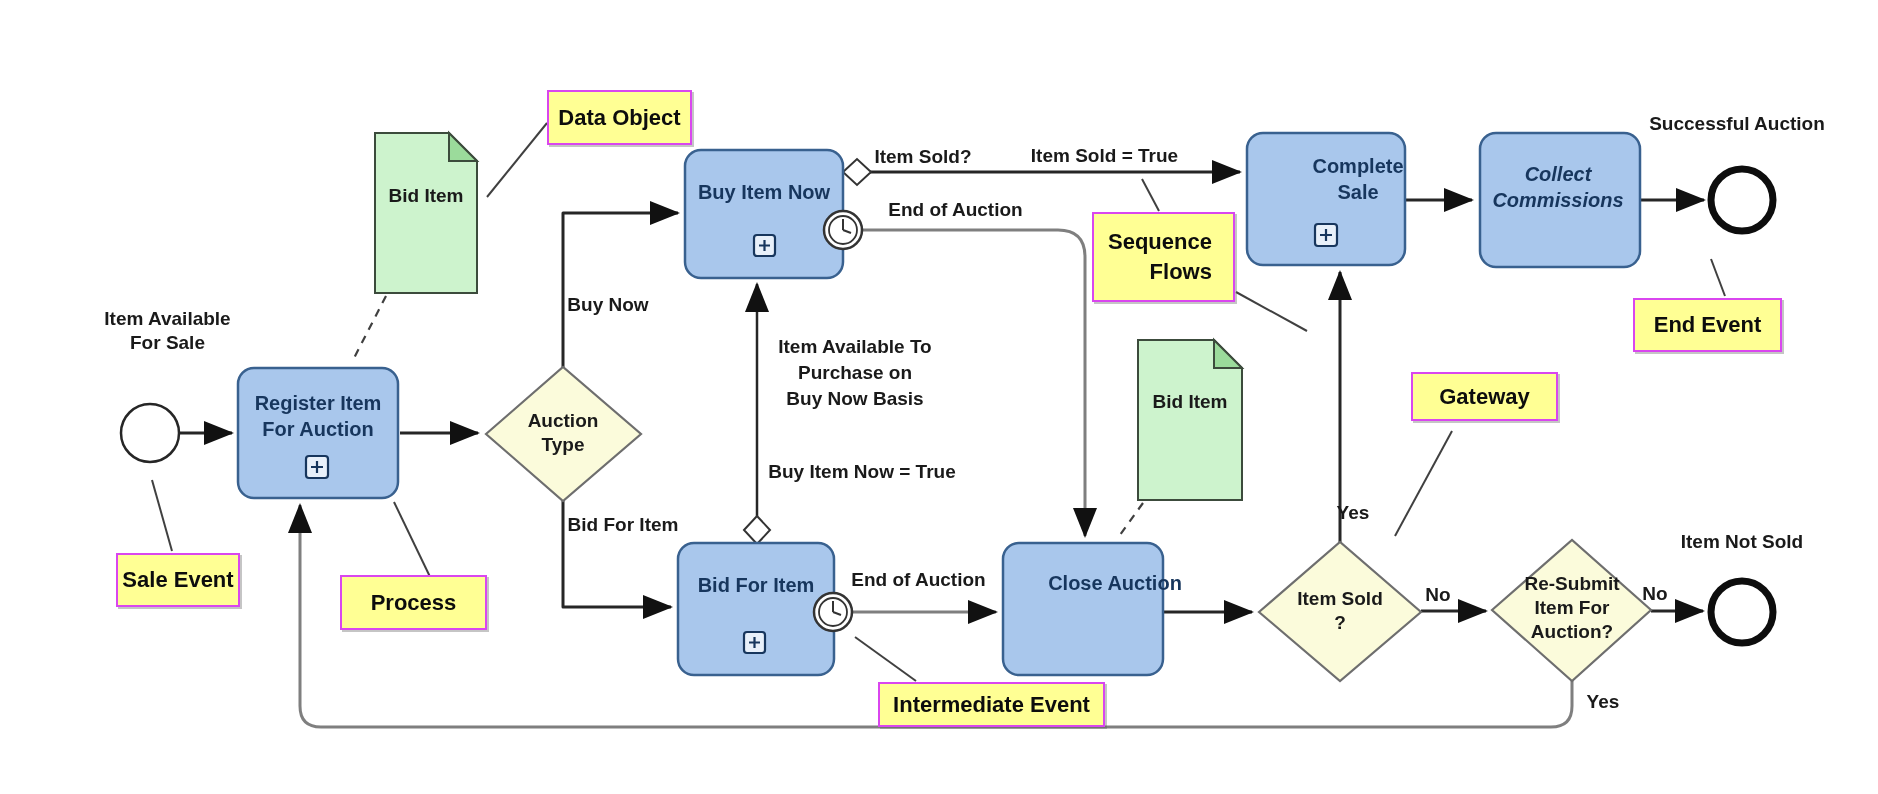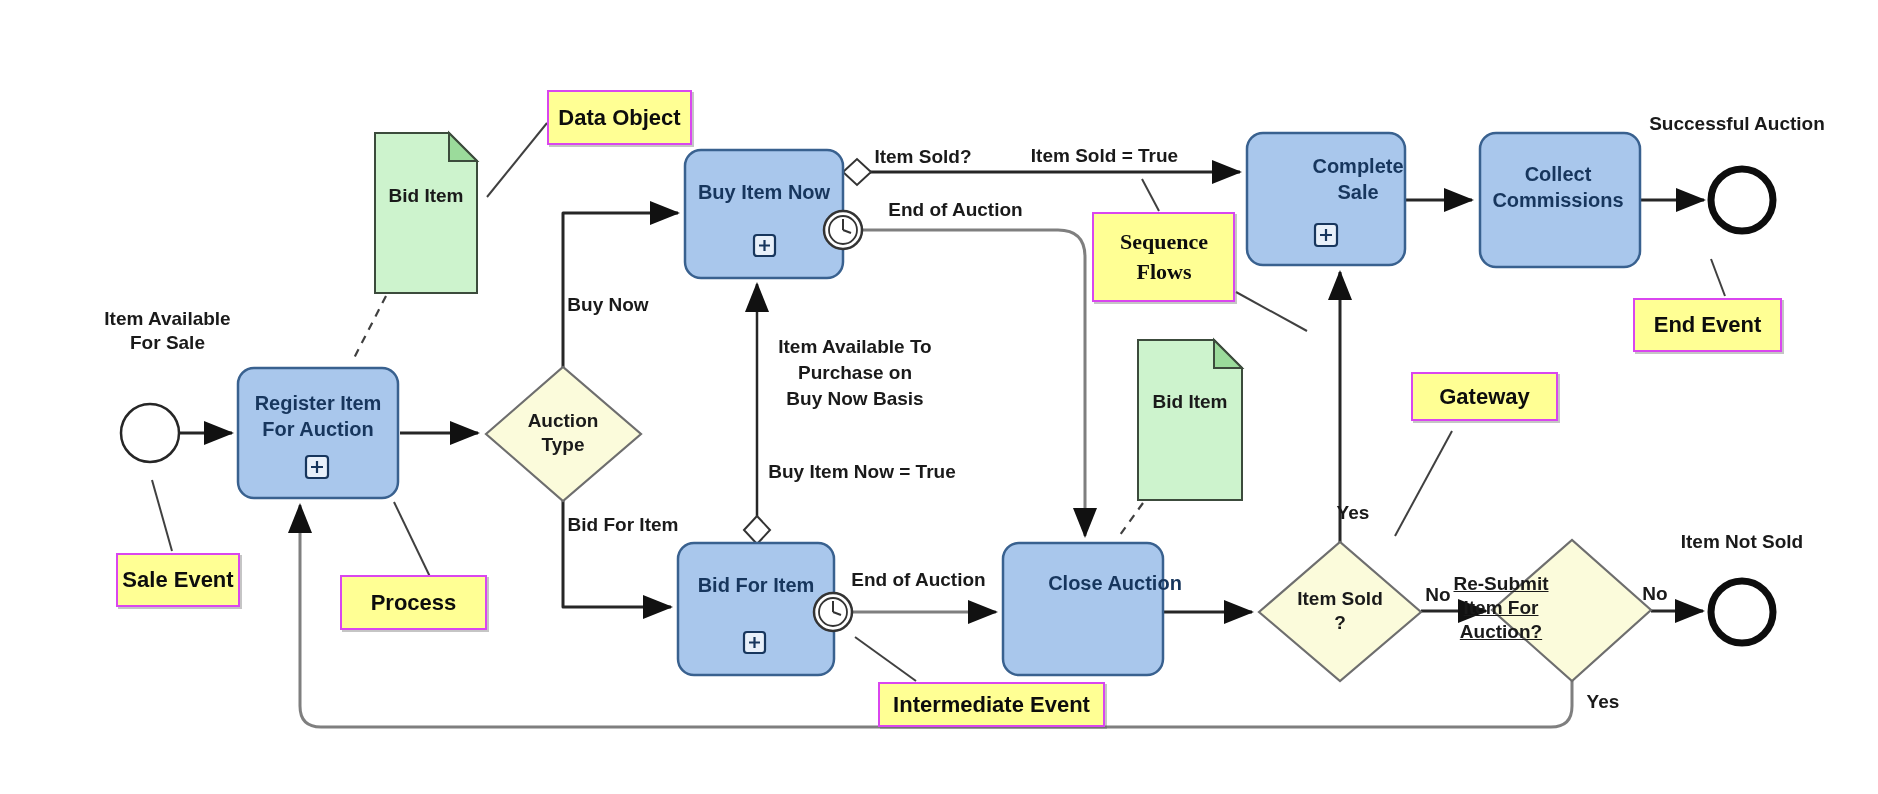--- a/index.html
+++ b/index.html
@@ -13,21 +13,21 @@
     text-align:center;white-space:pre-line;
   }
   .task-label{color:#17365d;font-size:20px;line-height:26px;}
   .doc-label{font-size:19px;}
   .note{
     position:absolute;box-sizing:border-box;background:#ffff94;border:2px solid #d946ef;
     box-shadow:2px 2px 0 rgba(90,90,90,.35);
     display:flex;align-items:center;justify-content:center;
     font-weight:bold;font-size:22px;color:#0d0d0d;white-space:pre-line;text-align:center;
   }
-  .note.left{justify-content:flex-start;padding-left:26px;text-align:center;line-height:30px;font-family:Liberation Serif, serif;}
+  .note.left{justify-content:flex-start;padding-left:14px;text-align:right;line-height:30px;}
 </style>
 </head>
 <body>
 
 <div class="stage">
 
   <svg class="layer" width="1878" height="794" viewBox="0 0 1878 794">
     <defs>
       <marker id="arr" markerUnits="userSpaceOnUse" markerWidth="32" markerHeight="26" refX="29" refY="13" orient="auto">
         <path d="M1,1 L31,13 L1,25 Z" fill="#111"></path>
@@ -128,28 +128,28 @@
     </g>
   </svg>
 
   <div class="txt task-label" style="left:238px;top:390px;width:160px;">Register Item
 For Auction</div>
   <div class="txt task-label" style="left:685px;top:179px;width:158px;">Buy Item Now</div>
   <div class="txt task-label" style="left:678px;top:572px;width:156px;">Bid For Item</div>
   <div class="txt task-label" style="left:1003px;top:570px;width:160px;padding-left:32px;">Close Auction</div>
   <div class="txt task-label" style="left:1247px;top:153px;width:158px;margin-left:32px;">Complete
 Sale</div>
-  <div class="txt task-label" style="left:1480px;top:161px;width:156px;">Collect
+  <div class="txt task-label" style="left:1480px;top:161px;width:156px;font-style:italic;">Collect
 Commissions</div>
 
   <div class="txt" style="left:488px;top:409px;width:150px;">Auction
 Type</div>
   <div class="txt" style="left:1265px;top:587px;width:150px;">Item Sold
 ?</div>
-  <div class="txt" style="left:1426px;top:572px;width:150px;text-decoration:underline;">Re-Submit
+  <div class="txt" style="left:1497px;top:572px;width:150px;">Re-Submit
 Item For
 Auction?</div>
 
   <div class="txt doc-label" style="left:375px;top:184px;width:102px;">Bid Item</div>
   <div class="txt doc-label" style="left:1138px;top:390px;width:104px;">Bid Item</div>
 
   <div class="txt" style="left:95px;top:307px;width:145px;">Item Available
 For Sale</div>
   <div class="txt" style="left:1648px;top:112px;width:178px;">Successful Auction</div>
   <div class="txt" style="left:1672px;top:530px;width:140px;">Item Not Sold</div>

